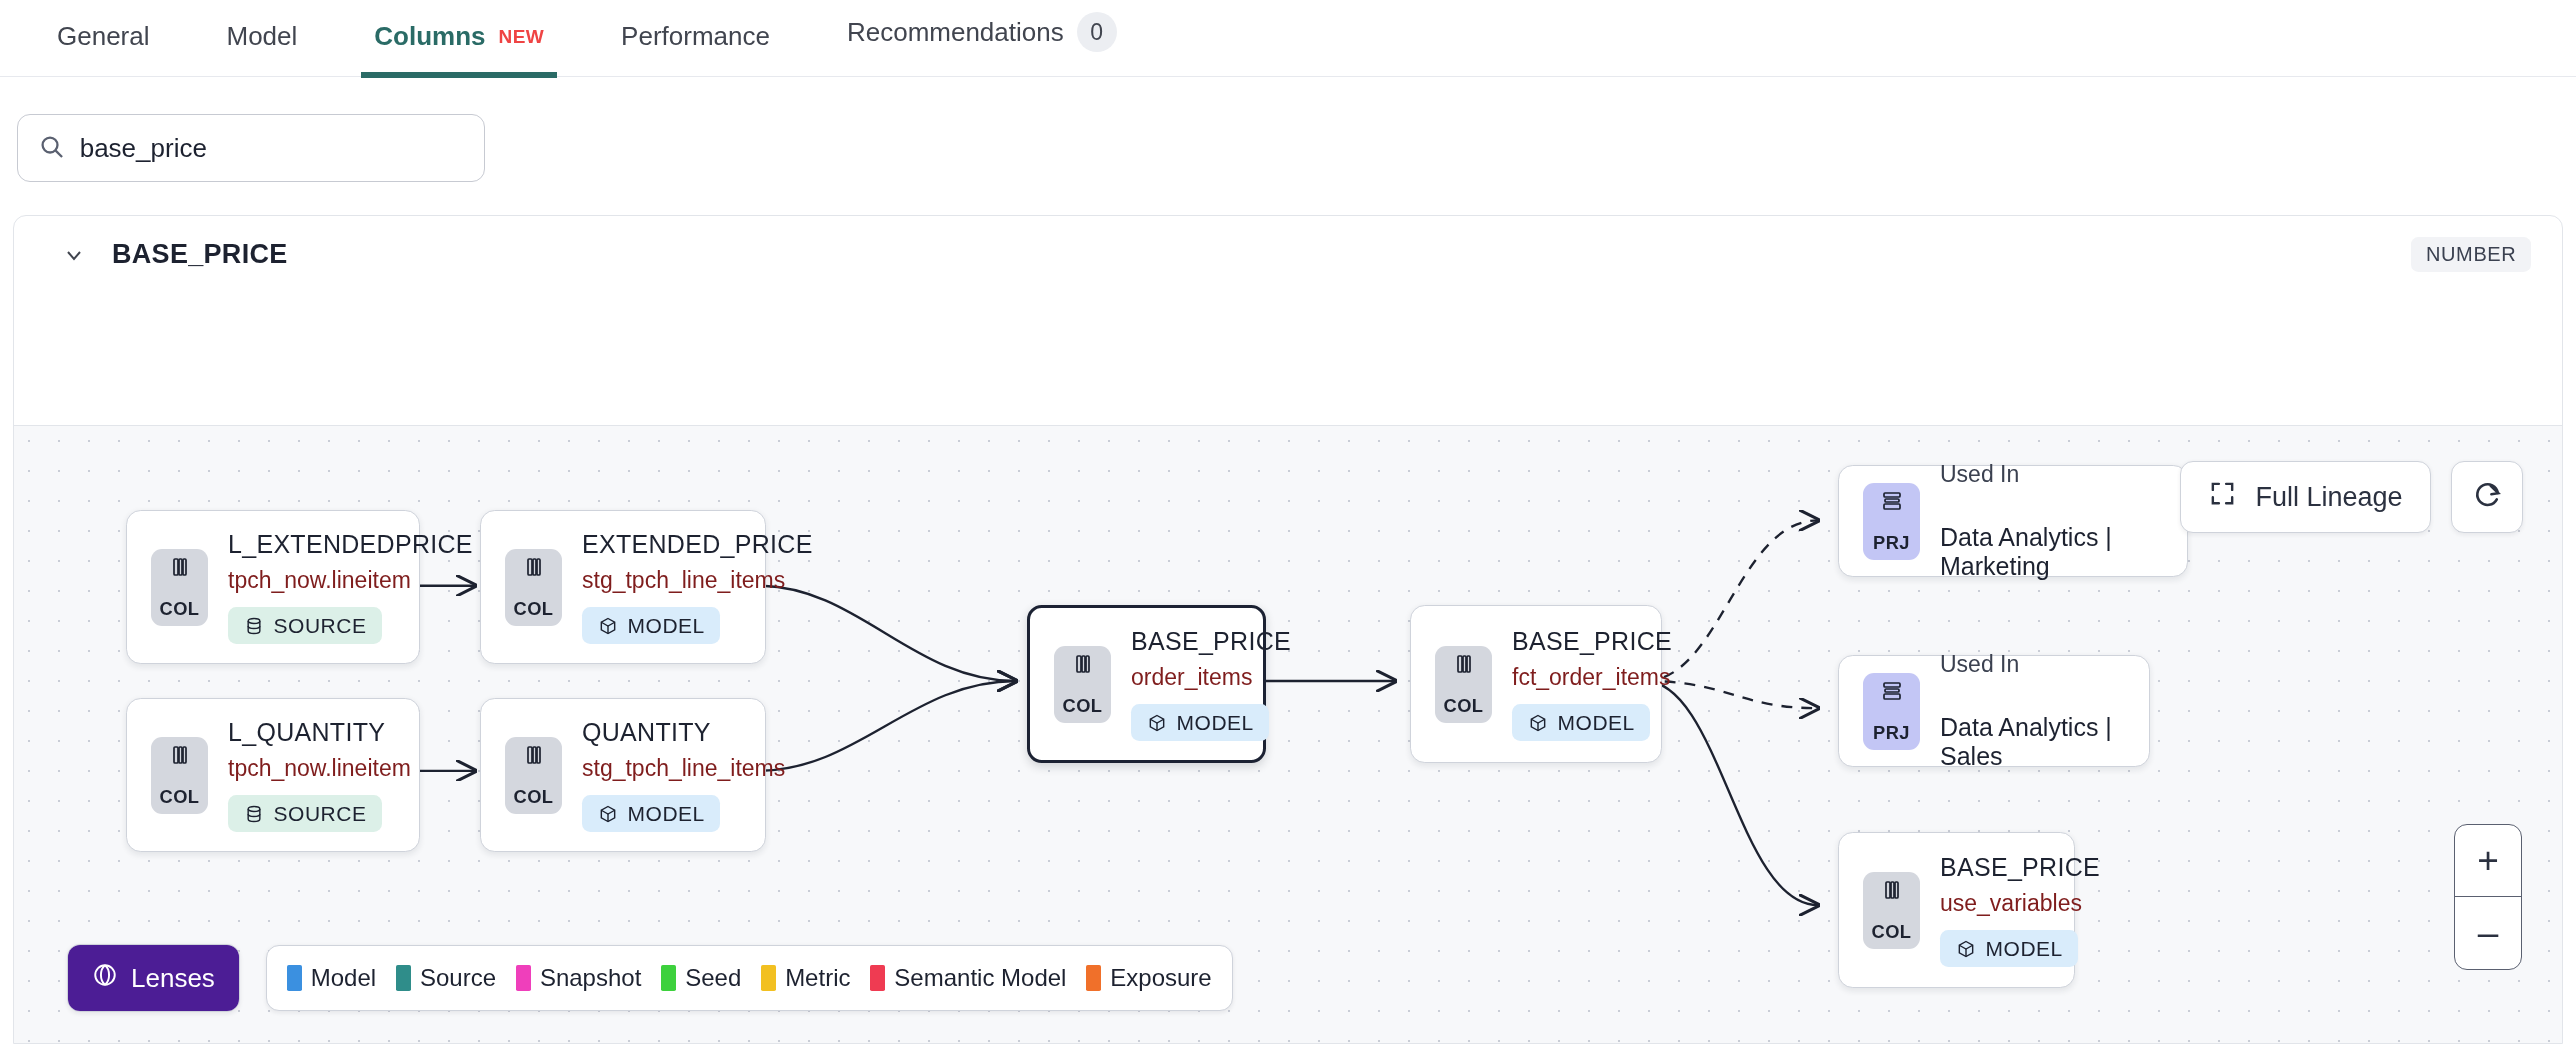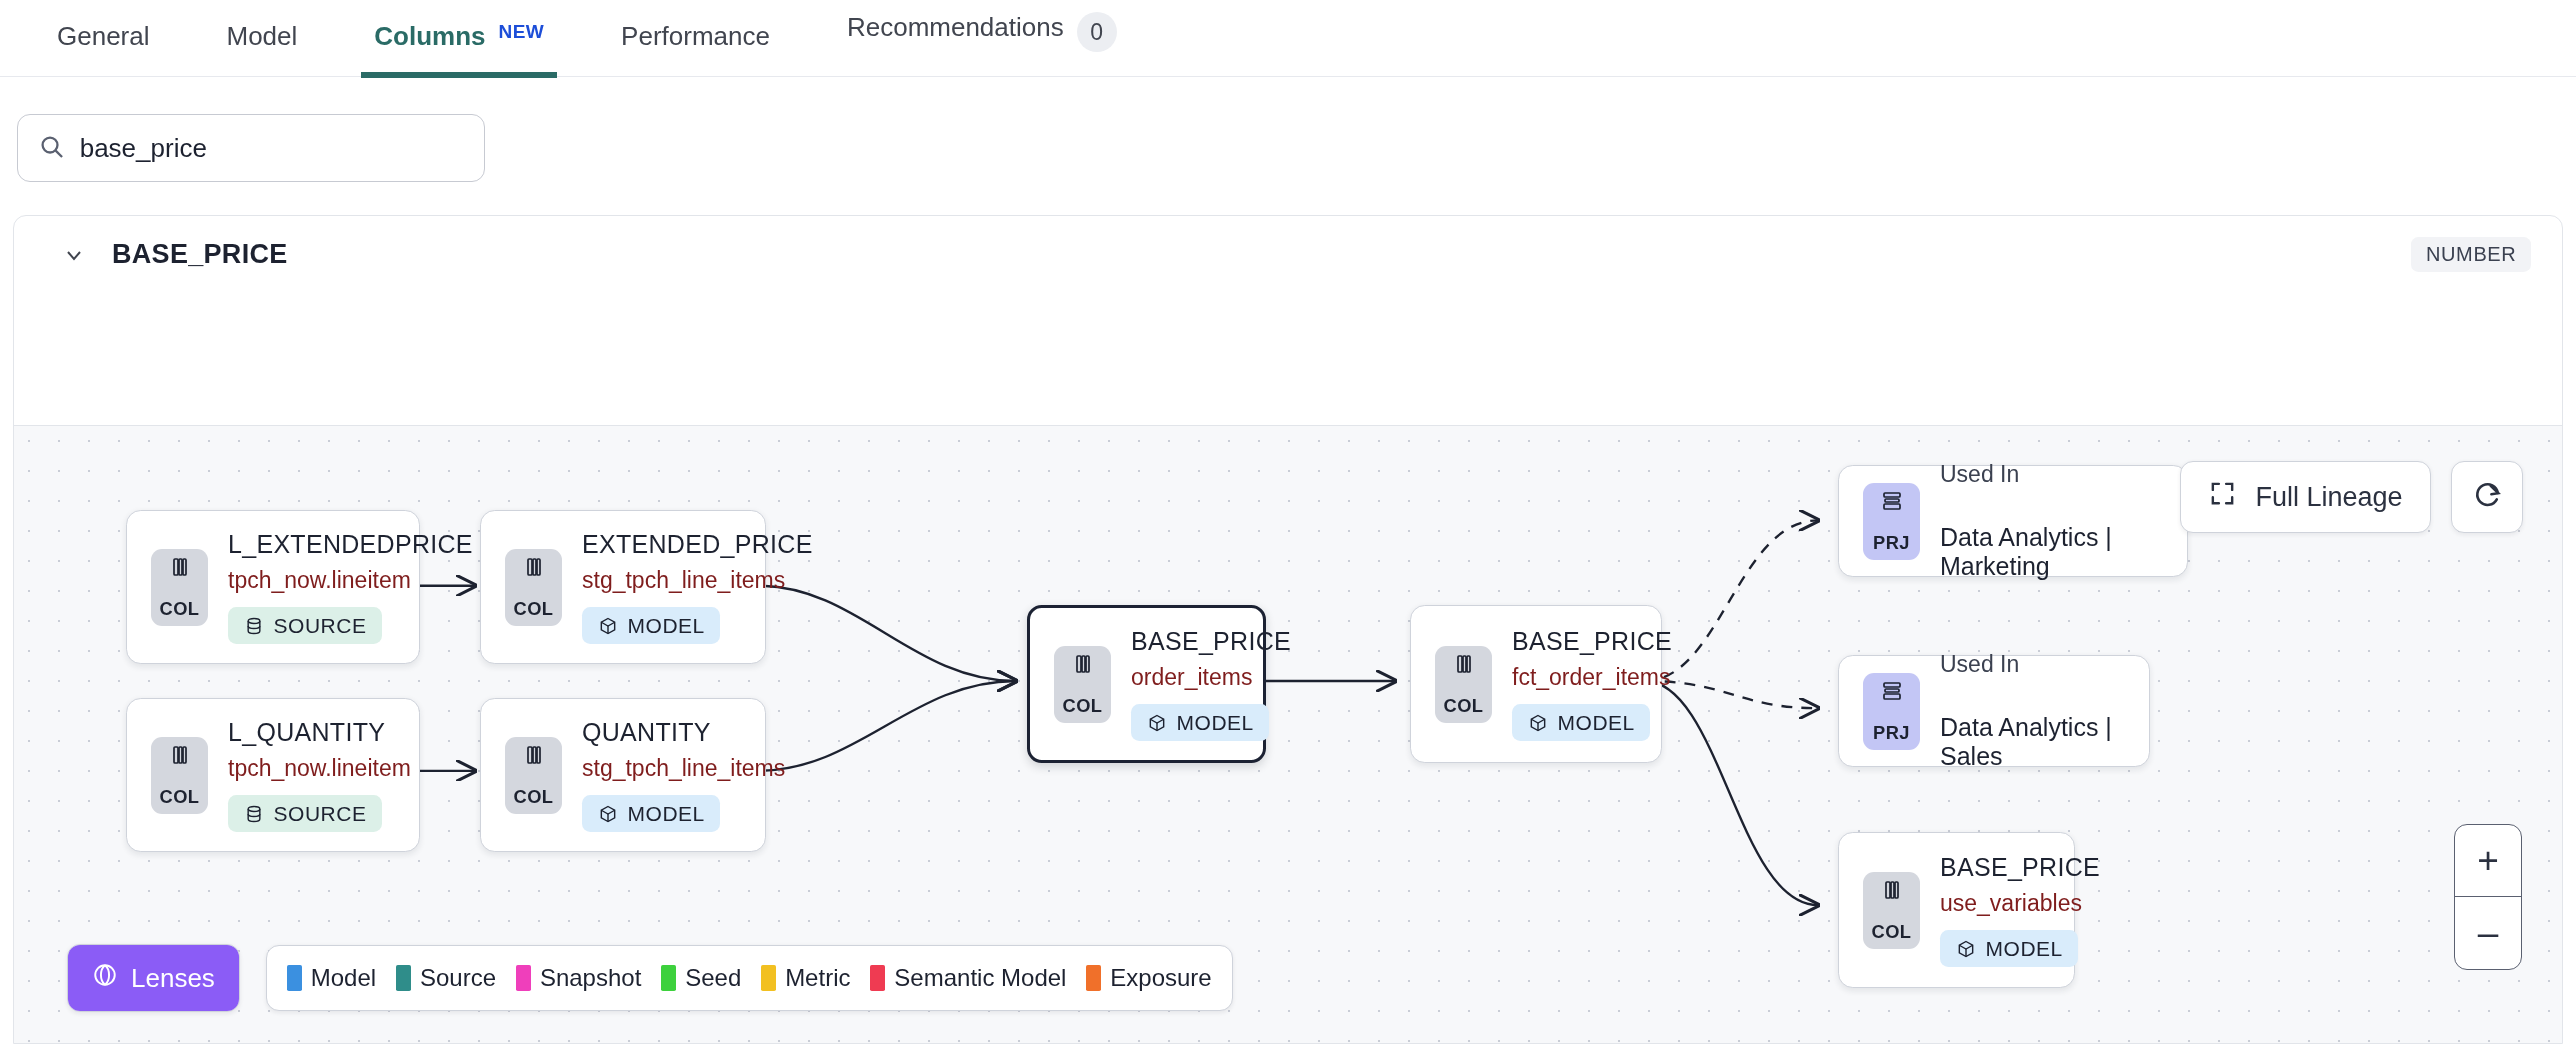--- a/index.html
+++ b/index.html
@@ -13,36 +13,36 @@
   
   .tabbar {
     position: relative;
     height: 77px;
     display: flex;
     align-items: flex-end;
     padding-left: 57px;
     border-bottom: 1.8px solid #e7e9ee;
   }
   .tab {
-    display: flex; align-items: flex-start; gap: 13px;
+    display: flex; align-items: center; gap: 13px;
     font-size: 26px; color: #41454f;
     padding: 0 0 24px 0;
     margin-right: 77px;
     position: relative;
     cursor: pointer;
     white-space: nowrap;
   }
   .tab.active { color: #2a6b66; font-weight: 600; }
   .tab.active::after {
     content: ""; position: absolute;
     left: -13px; right: -13px; bottom: -1.8px; height: 5.5px;
     background: #2a6b66;
   }
   .tab .badge-new {
-    font-size: 19px; font-weight: 700; color: #1d4ed8; letter-spacing: 0.4px;
+    font-size: 19px; font-weight: 700; color: #ef4444; letter-spacing: 0.4px;
   }
   .tab .badge-count {
     display: inline-flex; align-items: center; justify-content: center;
     min-width: 40px; height: 40px; padding: 0 11px;
     border-radius: 20px; background: #eceef2; color: #41454f;
     font-size: 23px; font-weight: 400;
   }
 
   
   .search-wrap { padding: 37px 0 0 16.5px; }
@@ -175,21 +175,21 @@
   .bottombar {
     position: absolute; left: 53px; bottom: 31px;
     display: flex; align-items: center; gap: 26px;
   }
   .seg {
     display: flex; align-items: stretch;
     border: 1.8px solid #cfd3db; border-radius: 13px; overflow: hidden;
     box-shadow: 0 1.8px 4.6px rgba(23,28,40,.08); background: #fff;
   }
   .seg .lenses {
-    background: #8b5cf6; color: #fff;
+    background: #4c1d95; color: #fff;
     display: flex; align-items: center; gap: 13px;
     padding: 0 24px; height: 66px;
     font-size: 26px; cursor: pointer;
   }
   .seg .rel {
     display: flex; align-items: center; gap: 14.7px;
     padding: 0 24px; height: 66px;
     font-size: 26px; color: #2b3140; cursor: pointer;
   }
   .legend {

